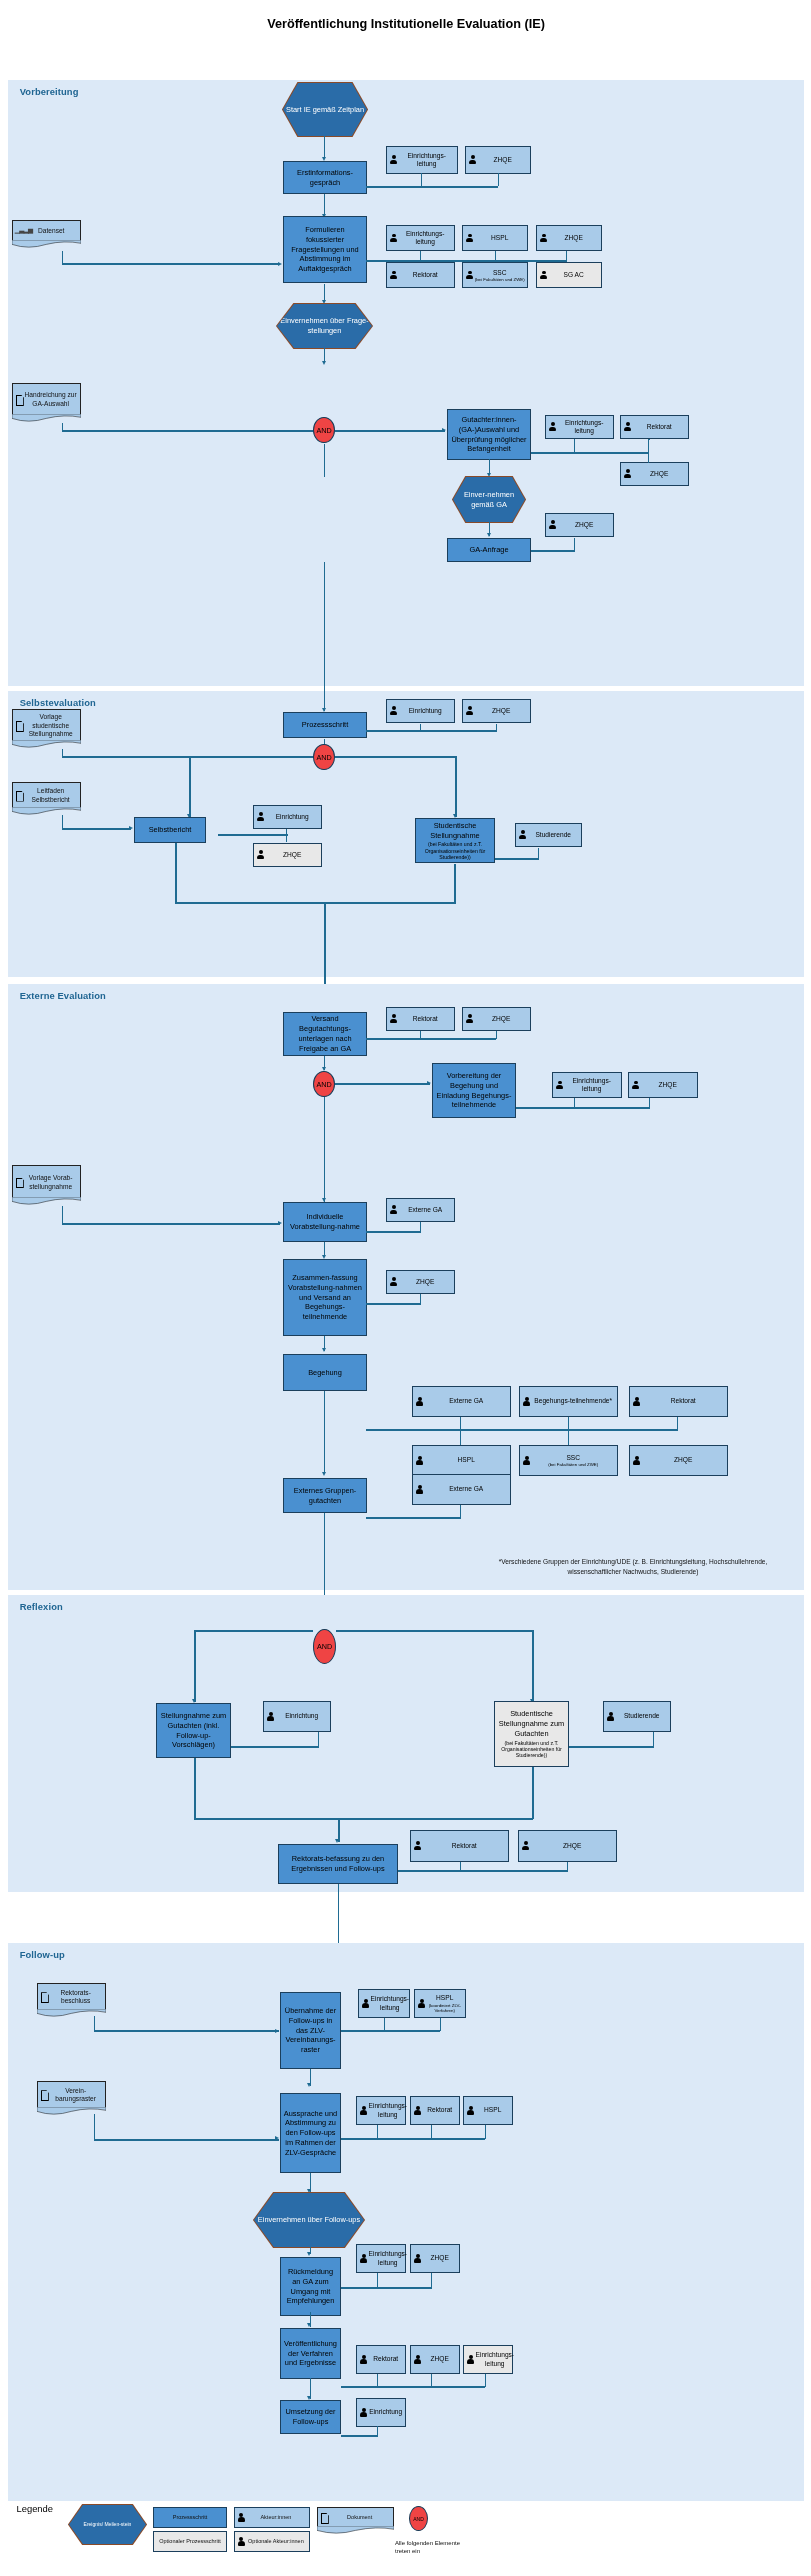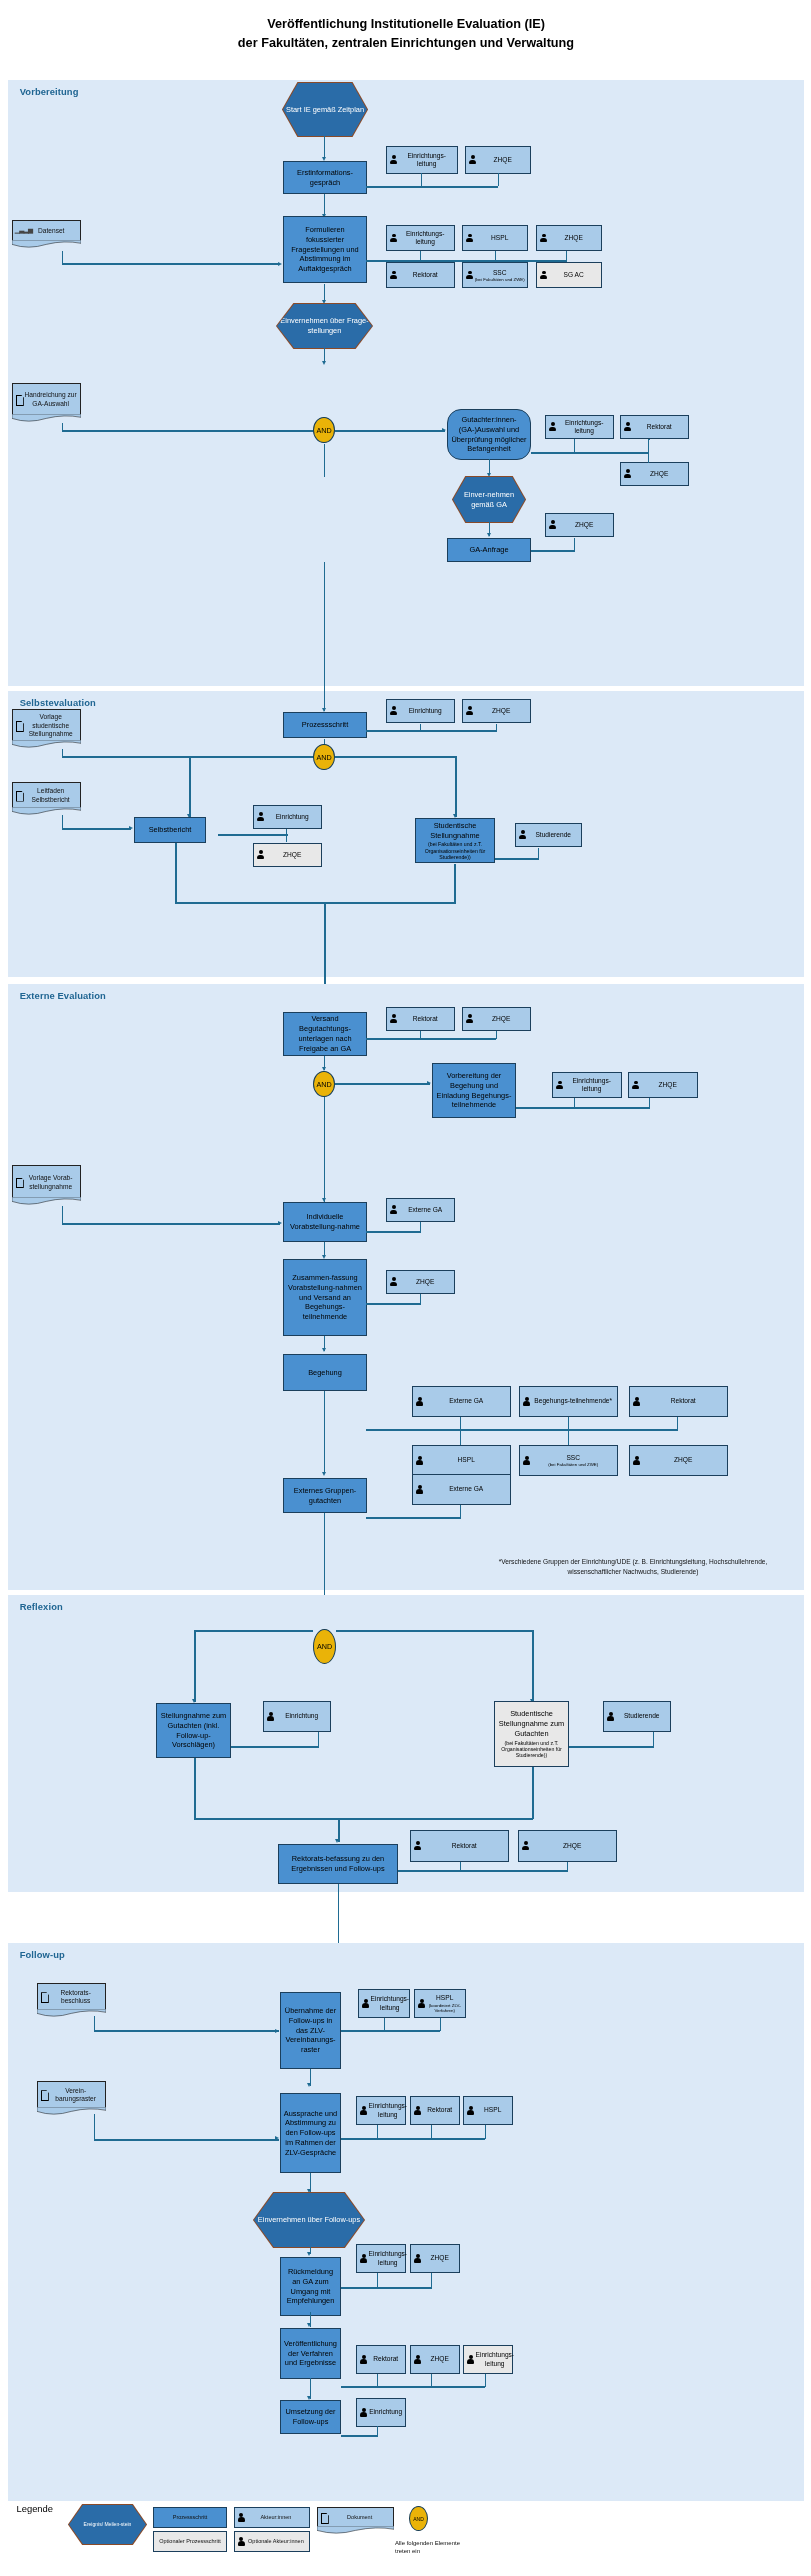--- a/index.html
+++ b/index.html
@@ -97,21 +97,21 @@
     clip-path: polygon(0 0, 70% 0, 100% 24%, 100% 100%, 0 100%);
   }
   .charticon{ width:10px; height:8.8px; flex:0 0 10px; position:relative; }
   .charticon::before{
     content:"▁▃▂▅"; position:absolute; left:0; top:-1.1px; font-size:6.6px; color:#444;
     letter-spacing:-0.6px;
   }
 
   
   .gate {
-    position:absolute; background:#eab308; border:1.4px solid #143c58;
+    position:absolute; background:#ef4444; border:1.4px solid #143c58;
     border-radius:50%;
     display:flex; align-items:center; justify-content:center;
     font-size:7.2px; color:#000; z-index:5;
   }
 
   
   .ln { position:absolute; background:#1f6b92; }
   .lnv { width:1.1px; }
   .lnh { height:1.1px; }
   .lnv.thick { width:1.7px; }
@@ -142,21 +142,20 @@
   .leg-actor .atxt{ flex:1; text-align:center; padding-right:3.3px;}
   .leg-note{ position:absolute; font-size:6px; line-height:1.4; }
 </style>
 </head>
 <body>
 
 <div id="canvas">
 
   <div class="title">
     <div>Veröffentlichung Institutionelle Evaluation (IE)</div>
-    <div>der Fakultäten, zentralen Einrichtungen und Verwaltung</div>
   </div>
 
   <div class="band" style="top:80px; height:606px;">
     <div class="band-title">Vorbereitung</div>
   </div>
 
   <div class="hexwrap" style="left:283px; top:83px; width:84px; height:53px;">
     <div class="hex">Start IE gemäß Zeitplan</div>
   </div>
   <div class="ln lnv" style="left:324px; top:136px; height:23px;"></div>
@@ -246,21 +245,21 @@
   </div>
   <div class="ln lnv" style="left:62px; top:423px; height:7.7px;"></div>
   <div class="ln lnh thick" style="left:62px; top:430px; width:253px;"></div>
 
   <div class="gate" style="left:313px; top:417px; width:22px; height:26.4px;">
     <span>AND</span>
   </div>
   <div class="ln lnh thick" style="left:335px; top:430px; width:110px;"></div>
   <div class="arrowr" style="left:442px; top:428px;"></div>
 
-  <div class="node proc" style="left:447px; top:409px; width:84px; height:51px;border-radius:14px;">
+  <div class="node proc" style="left:447px; top:409px; width:84px; height:51px;">
     <span>Gutachter:innen-(GA-)Auswahl und Überprüfung möglicher Befangenheit</span>
   </div>
   <div class="node actor" style="left:545px; top:415px; width:69px; height:24px;">
     <span class="pic"></span>
     <span class="atxt">Einrichtungs-leitung</span>
   </div>
   <div class="node actor" style="left:620px; top:415px; width:69px; height:24px;">
     <span class="pic"></span>
     <span class="atxt">Rektorat</span>
   </div>

